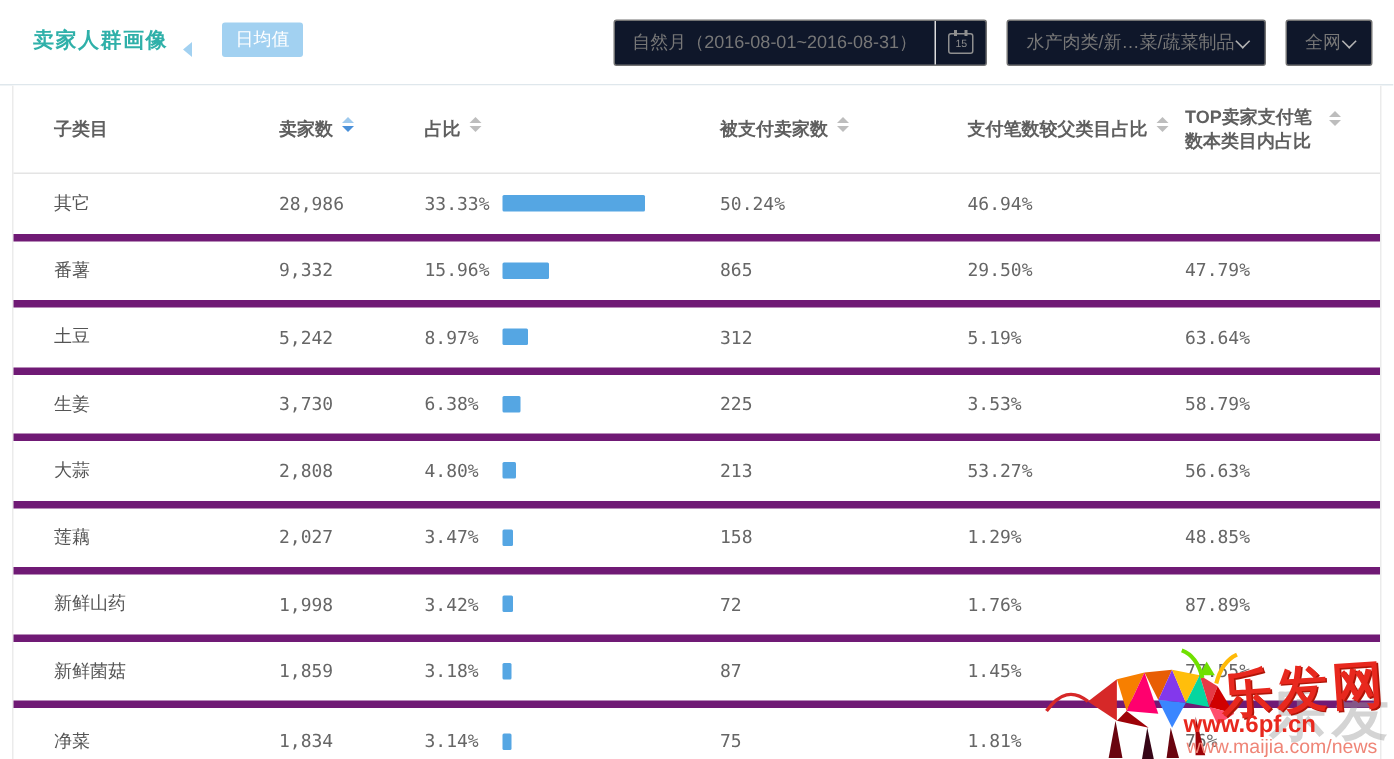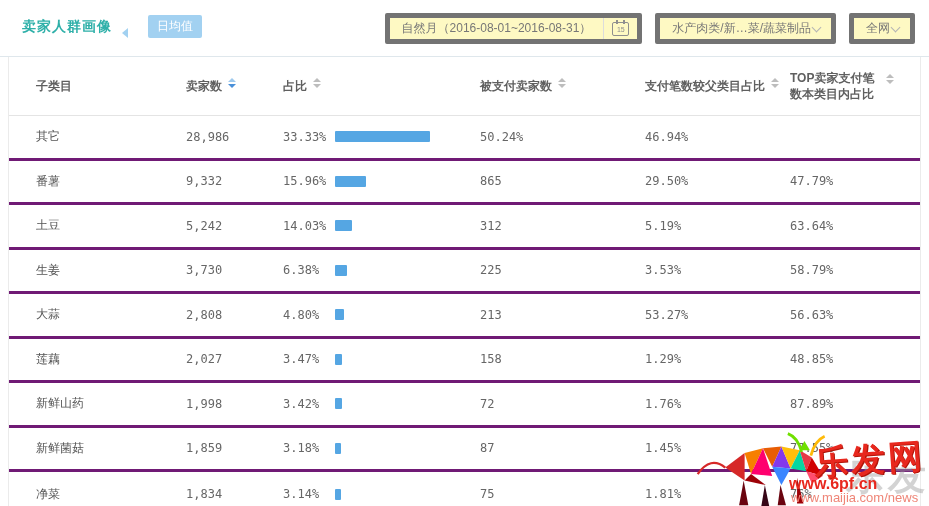--- a/index.html
+++ b/index.html
@@ -12,21 +12,21 @@
   
   .topbar { position:absolute; top:0; left:0; right:0; height:57px; background:#fff;
             border-bottom:1px solid #dfe7ec; }
   .title-wrap { position:absolute; left:22px; top:15px; display:flex; align-items:center; }
   .page-title { font-size:14px; font-weight:bold; color:#2fb0a9; letter-spacing:1px; }
   .badge-wrap { display:flex; align-items:flex-end; margin-left:10px;gap:20px; }
   .badge-arrow { width:0; height:0; border-top:5px solid transparent; border-bottom:5px solid transparent;
                  border-right:6px solid #a2d1f1; }
   .badge { background:#a2d1f1; color:#fff; font-size:12px; padding:3px 9px; border-radius:2px; }
   .controls { position:absolute; right:14px; top:13px; display:flex; gap:13px; }
-  .ctrl-box { height:31px; border:5px solid #737373; border-radius:2px; background:#fef9c3;
+  .ctrl-box { height:31px; border:1px solid #737373; border-radius:2px; background:#0f172a;
               display:flex; align-items:center; color:#777; cursor:pointer; }
   .ctrl-text { padding:0 12px; white-space:nowrap; }
   .cal-seg { height:100%; border-left:1px solid #dcdcdc; width:34px; display:flex;
              align-items:center; justify-content:center; }
   .cal { width:17px; height:14px; border:1px solid #8f8f8f; border-radius:2px; position:relative;
          font-size:7px; color:#8f8f8f; text-align:center; line-height:13px; }
   .cal .pin { position:absolute; top:-3px; width:2px; height:4px; background:#8f8f8f; }
   .cal .pin.l { left:3px; } .cal .pin.r { right:3px; }
   .chev { width:7px; height:7px; border-right:1px solid #b4b4b4; border-bottom:1px solid #b4b4b4;
           transform:rotate(45deg); display:inline-block; margin:0 11px 3px 2px; flex:none; }
@@ -40,21 +40,21 @@
   .th { font-weight:bold; color:#5f5f5f; display:flex; }
   .th.top-col { align-items:flex-start; padding-top:0; }
   .th .lbl2 { width:90px; line-height:16px; }
   .sort { display:inline-flex; flex-direction:column; margin-left:6px; cursor:pointer; }
   .sort i { display:block; width:0; height:0; border-left:4px solid transparent;
             border-right:4px solid transparent; }
   .sort .up { border-bottom:4px solid #bdbdbd; margin-bottom:2px; }
   .sort .down { border-top:4px solid #bdbdbd; }
   .sort.active .up { border-bottom-color:#9ec9ed; }
   .sort.active .down { border-top-color:#4a90d9; }
-  .tbody .grid-row { height:44.5px; border-bottom:3px solid #701a75; }
+  .tbody .grid-row { height:44.5px; border-bottom:5px solid #701a75; }
   .tbody .grid-row:last-child { border-bottom:none; }
   .td { color:#666; }
   .td.name { color:#555; }
   .num { font-family:"DejaVu Sans Mono","Liberation Mono",monospace; font-size:12px; }
   .share-cell { display:flex; align-items:center; }
   .share-cell .num { width:52px; flex:none; }
   .bar { display:inline-block; height:11px; background:#55a6e3; border-radius:1px; }
   
   .wm { position:absolute; z-index:9; pointer-events:none; }
   .wm-echo { left:846px; top:451px; font-size:38px; font-weight:bold; color:#9f9f9f;
@@ -164,21 +164,21 @@
       </div>
       <div class="td num">865</div>
       <div class="td num">29.50%</div>
       <div class="td num">47.79%</div>
     </div>
 
     <div class="grid-row">
       <div class="td name">土豆</div>
       <div class="td num">5,242</div>
       <div class="td share-cell">
-        <span class="num">14.03%</span>
+        <span class="num">8.97%</span>
         <span class="bar" style="width: 17px;"></span>
       </div>
       <div class="td num">312</div>
       <div class="td num">5.19%</div>
       <div class="td num">63.64%</div>
     </div>
 
     <div class="grid-row">
       <div class="td name">生姜</div>
       <div class="td num">3,730</div>

